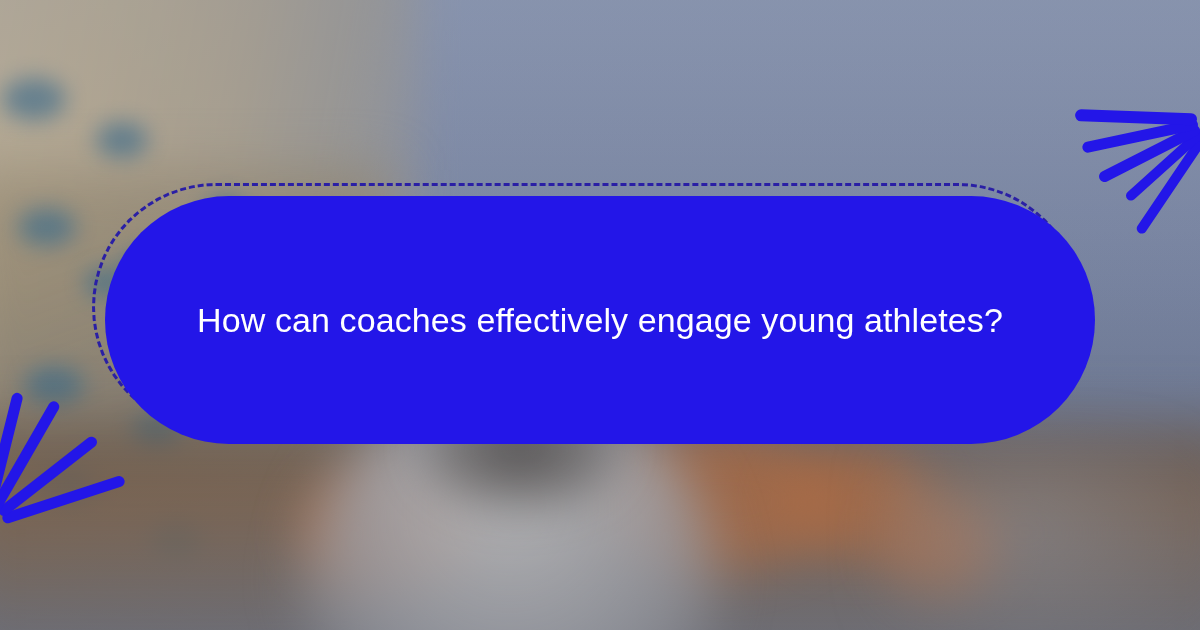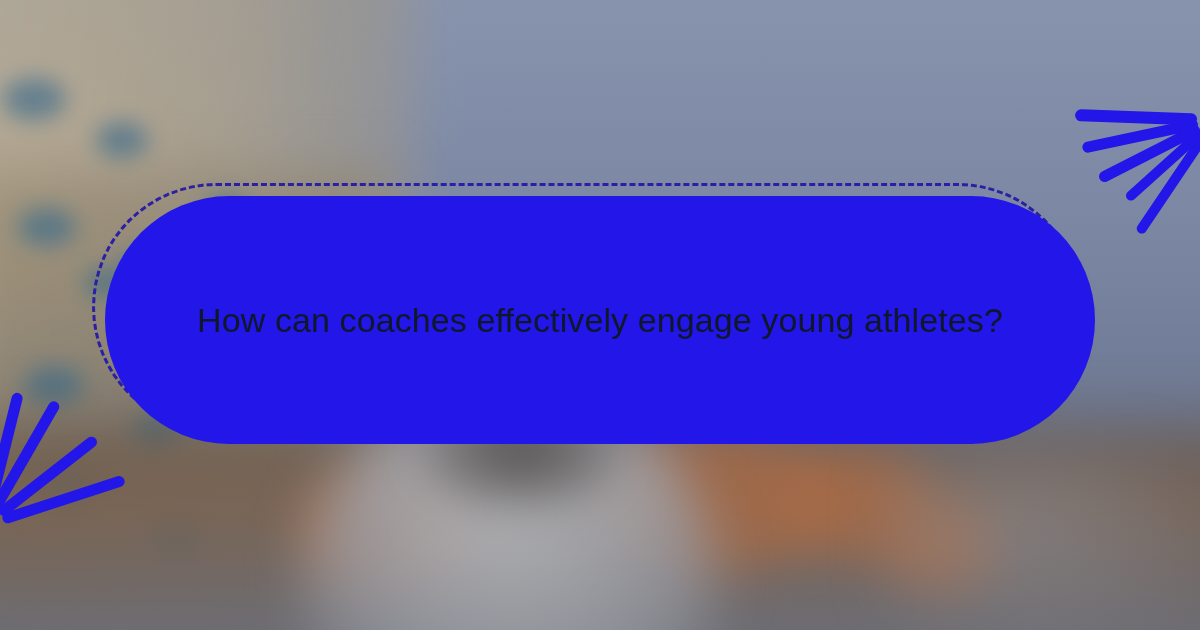--- a/index.html
+++ b/index.html
@@ -157,21 +157,21 @@
     border-radius: 128px;
   }
   .bubble-text {
     position: absolute;
     inset: 0;
     display: flex;
     align-items: center;
     justify-content: center;
     padding: 0 72px;
     box-sizing: border-box;
-    color: #0f172a;
+    color: #ffffff;
     font-size: 34px;
     line-height: 52px;
     font-weight: 400;
     text-align: center;
     letter-spacing: .1px;
   }
 </style>
 </head>
 <body>
 

